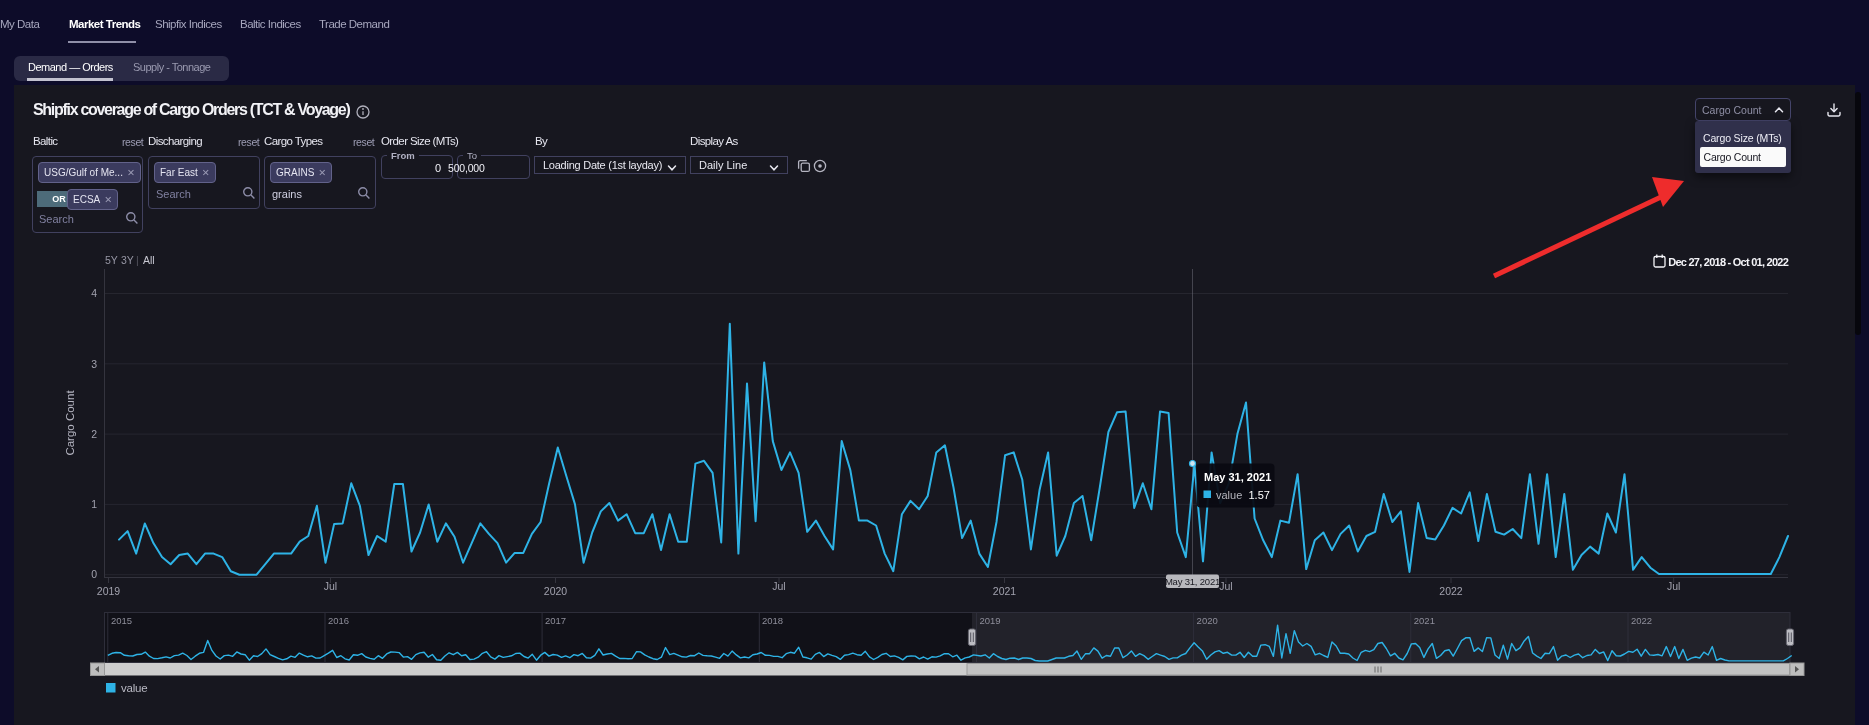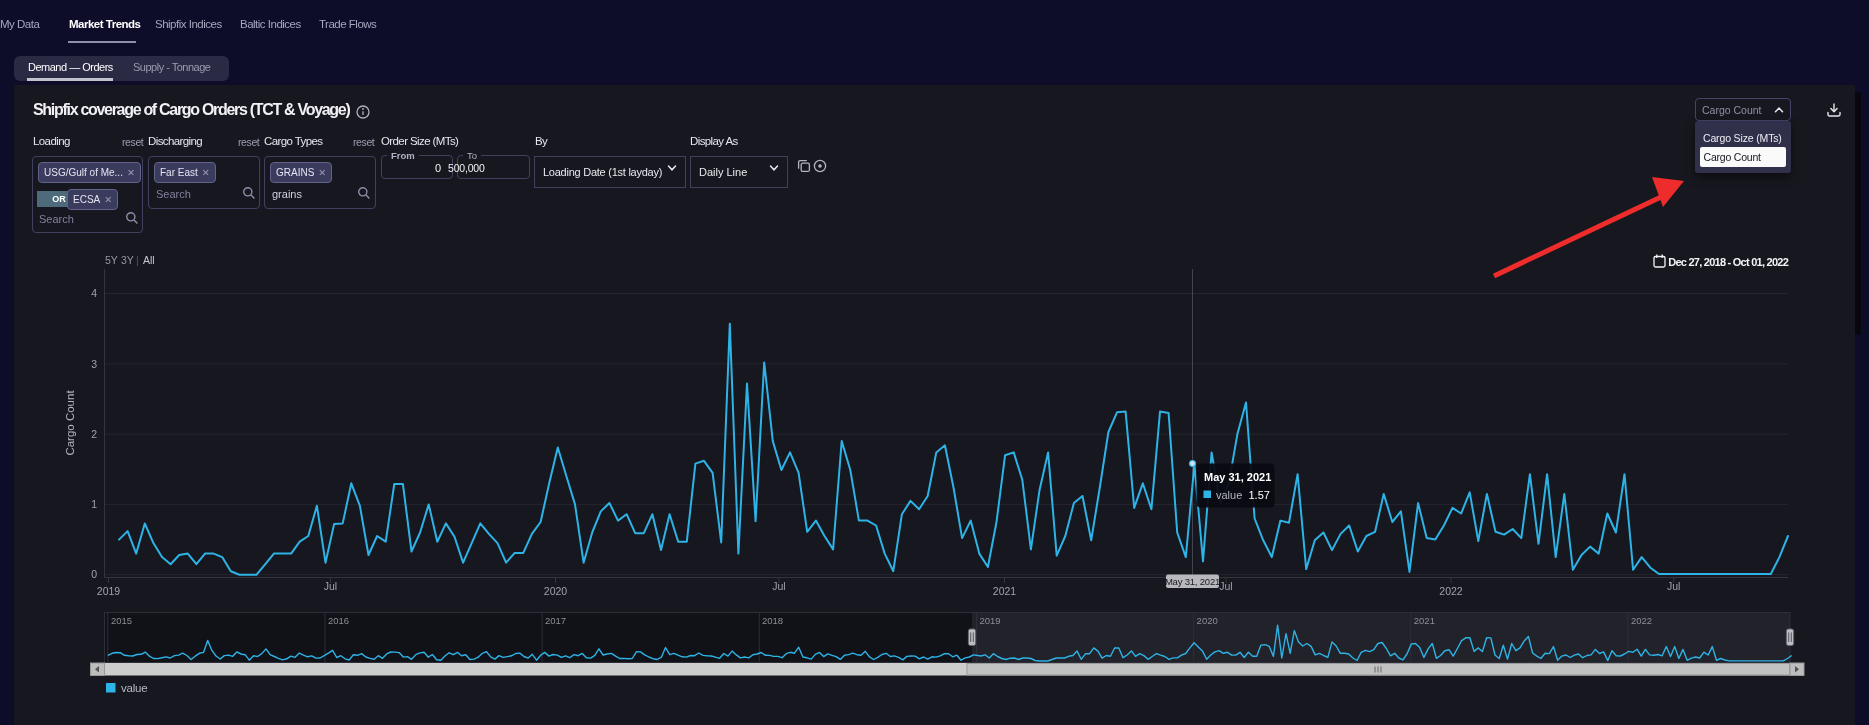--- a/index.html
+++ b/index.html
@@ -6,49 +6,49 @@
 html,body { width:1869px; height:725px; overflow:hidden; background:#0d0c29; font-family:"Liberation Sans", sans-serif; }
 .abs { position:absolute; }
 #panel { position:absolute; left:14px; top:85px; width:1841px; height:640px; background:#17171f; }
 .navitem { position:absolute; top:18px; font-size:11.5px; letter-spacing:-0.5px; color:#a6a6bd; white-space:nowrap; }
 .chipx { color:#9a9ab4; margin-left:4px; font-size:9.5px; }
 .flabel { position:absolute; top:135px; font-size:11.5px; letter-spacing:-0.6px; color:#e6e6ef; white-space:nowrap; }
 .freset { position:absolute; top:136px; font-size:10.5px; letter-spacing:-0.4px; color:#9d9db4; }
 .fbox  { position:absolute; border:1px solid #41415f; border-radius:4px; }
 .chip { position:absolute; background:#3b3b5e; border:1px solid #62628a; border-radius:4px; font-size:10px; color:#e4e4f0; display:flex; align-items:center; padding:0 5px; height:21px; white-space:nowrap; }
 .srch { position:absolute; font-size:11px; color:#8080a0; }
-.sel { position:absolute; border:1px solid #41415f; border-radius:0; height:32px; display:flex; align-items:center; font-size:11px; color:#e8e8f0; padding-left:8px; white-space:nowrap; }
+.sel { position:absolute; border:1px solid #41415f; border-radius:0; height:18px; display:flex; align-items:center; font-size:11px; color:#e8e8f0; padding-left:8px; white-space:nowrap; }
 svg { position:absolute; left:0; top:0; }
 text { font-family:"Liberation Sans", sans-serif; }
 </style>
 </head>
 <body>
 
 <div class="navitem" style="left:0;">My Data</div>
 <div class="navitem" style="left:69px; color:#ffffff; font-weight:600;">Market Trends</div>
 <div class="navitem" style="left:155px;">Shipfix Indices</div>
 <div class="navitem" style="left:240px;">Baltic Indices</div>
-<div class="navitem" style="left:319px;">Trade Flows</div>
+<div class="navitem" style="left:319px;">Trade Demand</div>
 <div class="abs" style="left:68px; top:41px; width:68px; height:2px; background:#8f8fa8;"></div>
 
 <div class="abs" style="left:14px; top:56px; width:215px; height:25px; background:#2a2a45; border-radius:6px;"></div>
 <div class="abs" style="left:28px; top:61px; font-size:11px; letter-spacing:-0.5px; color:#ffffff; white-space:nowrap;">Demand — Orders</div>
 <div class="abs" style="left:133px; top:61px; font-size:11px; letter-spacing:-0.5px; color:#9a9ab0; white-space:nowrap;">Supply - Tonnage</div>
 <div class="abs" style="left:27px; top:78px; width:86px; height:2.5px; background:#c2c2cf;"></div>
 
 <div id="panel"></div>
 
 <div class="abs" style="left:33px; top:101px; font-size:16px; letter-spacing:-1.3px; font-weight:700; color:#f2f2f6; white-space:nowrap;">Shipfix coverage of Cargo Orders (TCT &amp; Voyage)</div>
 <svg width="20" height="20" style="left:353px; top:102px;" viewBox="0 0 20 20">
   <circle cx="10" cy="10" r="6" fill="none" stroke="#b0b0bc" stroke-width="1.3"></circle>
   <line x1="10" y1="9.2" x2="10" y2="13" stroke="#b0b0bc" stroke-width="1.3"></line>
   <circle cx="10" cy="7" r="0.9" fill="#b0b0bc"></circle>
 </svg>
 
-<div class="flabel" style="left:33px;">Loading</div>
+<div class="flabel" style="left:33px;">Baltic</div>
 <div class="freset" style="left:122px;">reset</div>
 <div class="flabel" style="left:148px;">Discharging</div>
 <div class="freset" style="left:238px;">reset</div>
 <div class="flabel" style="left:264px;">Cargo Types</div>
 <div class="freset" style="left:353px;">reset</div>
 <div class="flabel" style="left:381px;">Order Size (MTs)</div>
 <div class="flabel" style="left:535px;">By</div>
 <div class="flabel" style="left:690px;">Display As</div>
 
 <div class="fbox" style="left:32px; top:156px; width:111px; height:77px;"></div>

